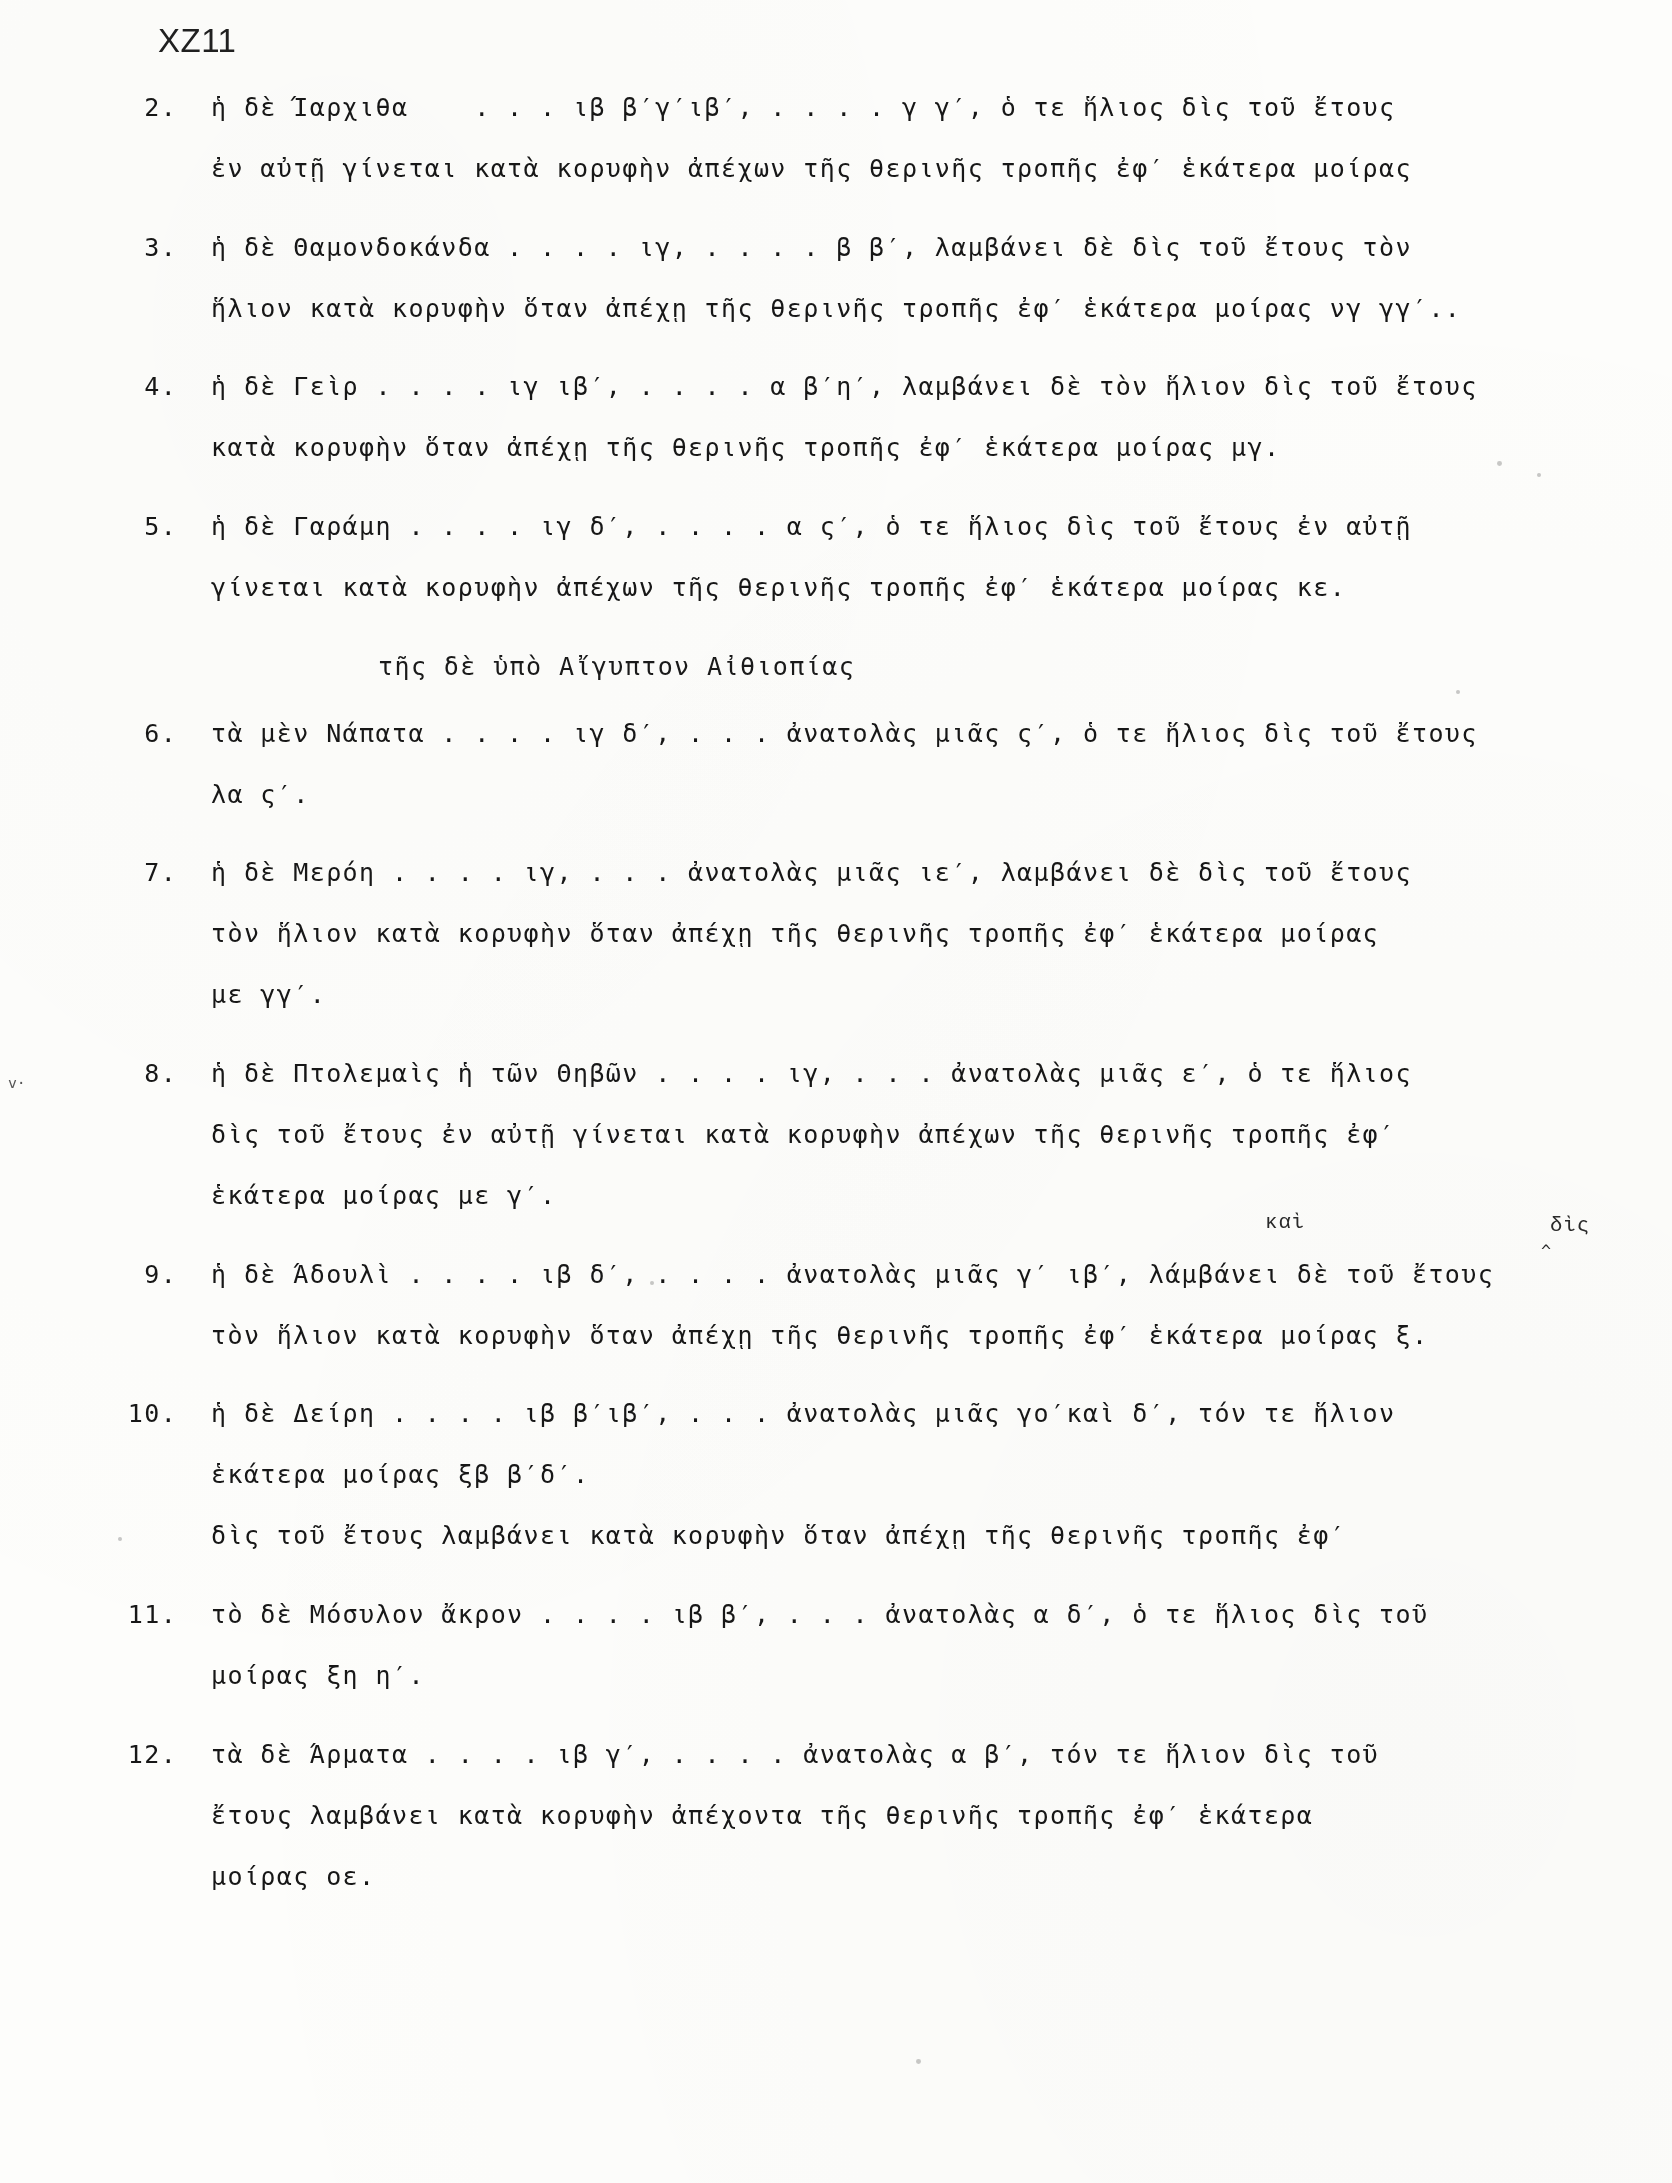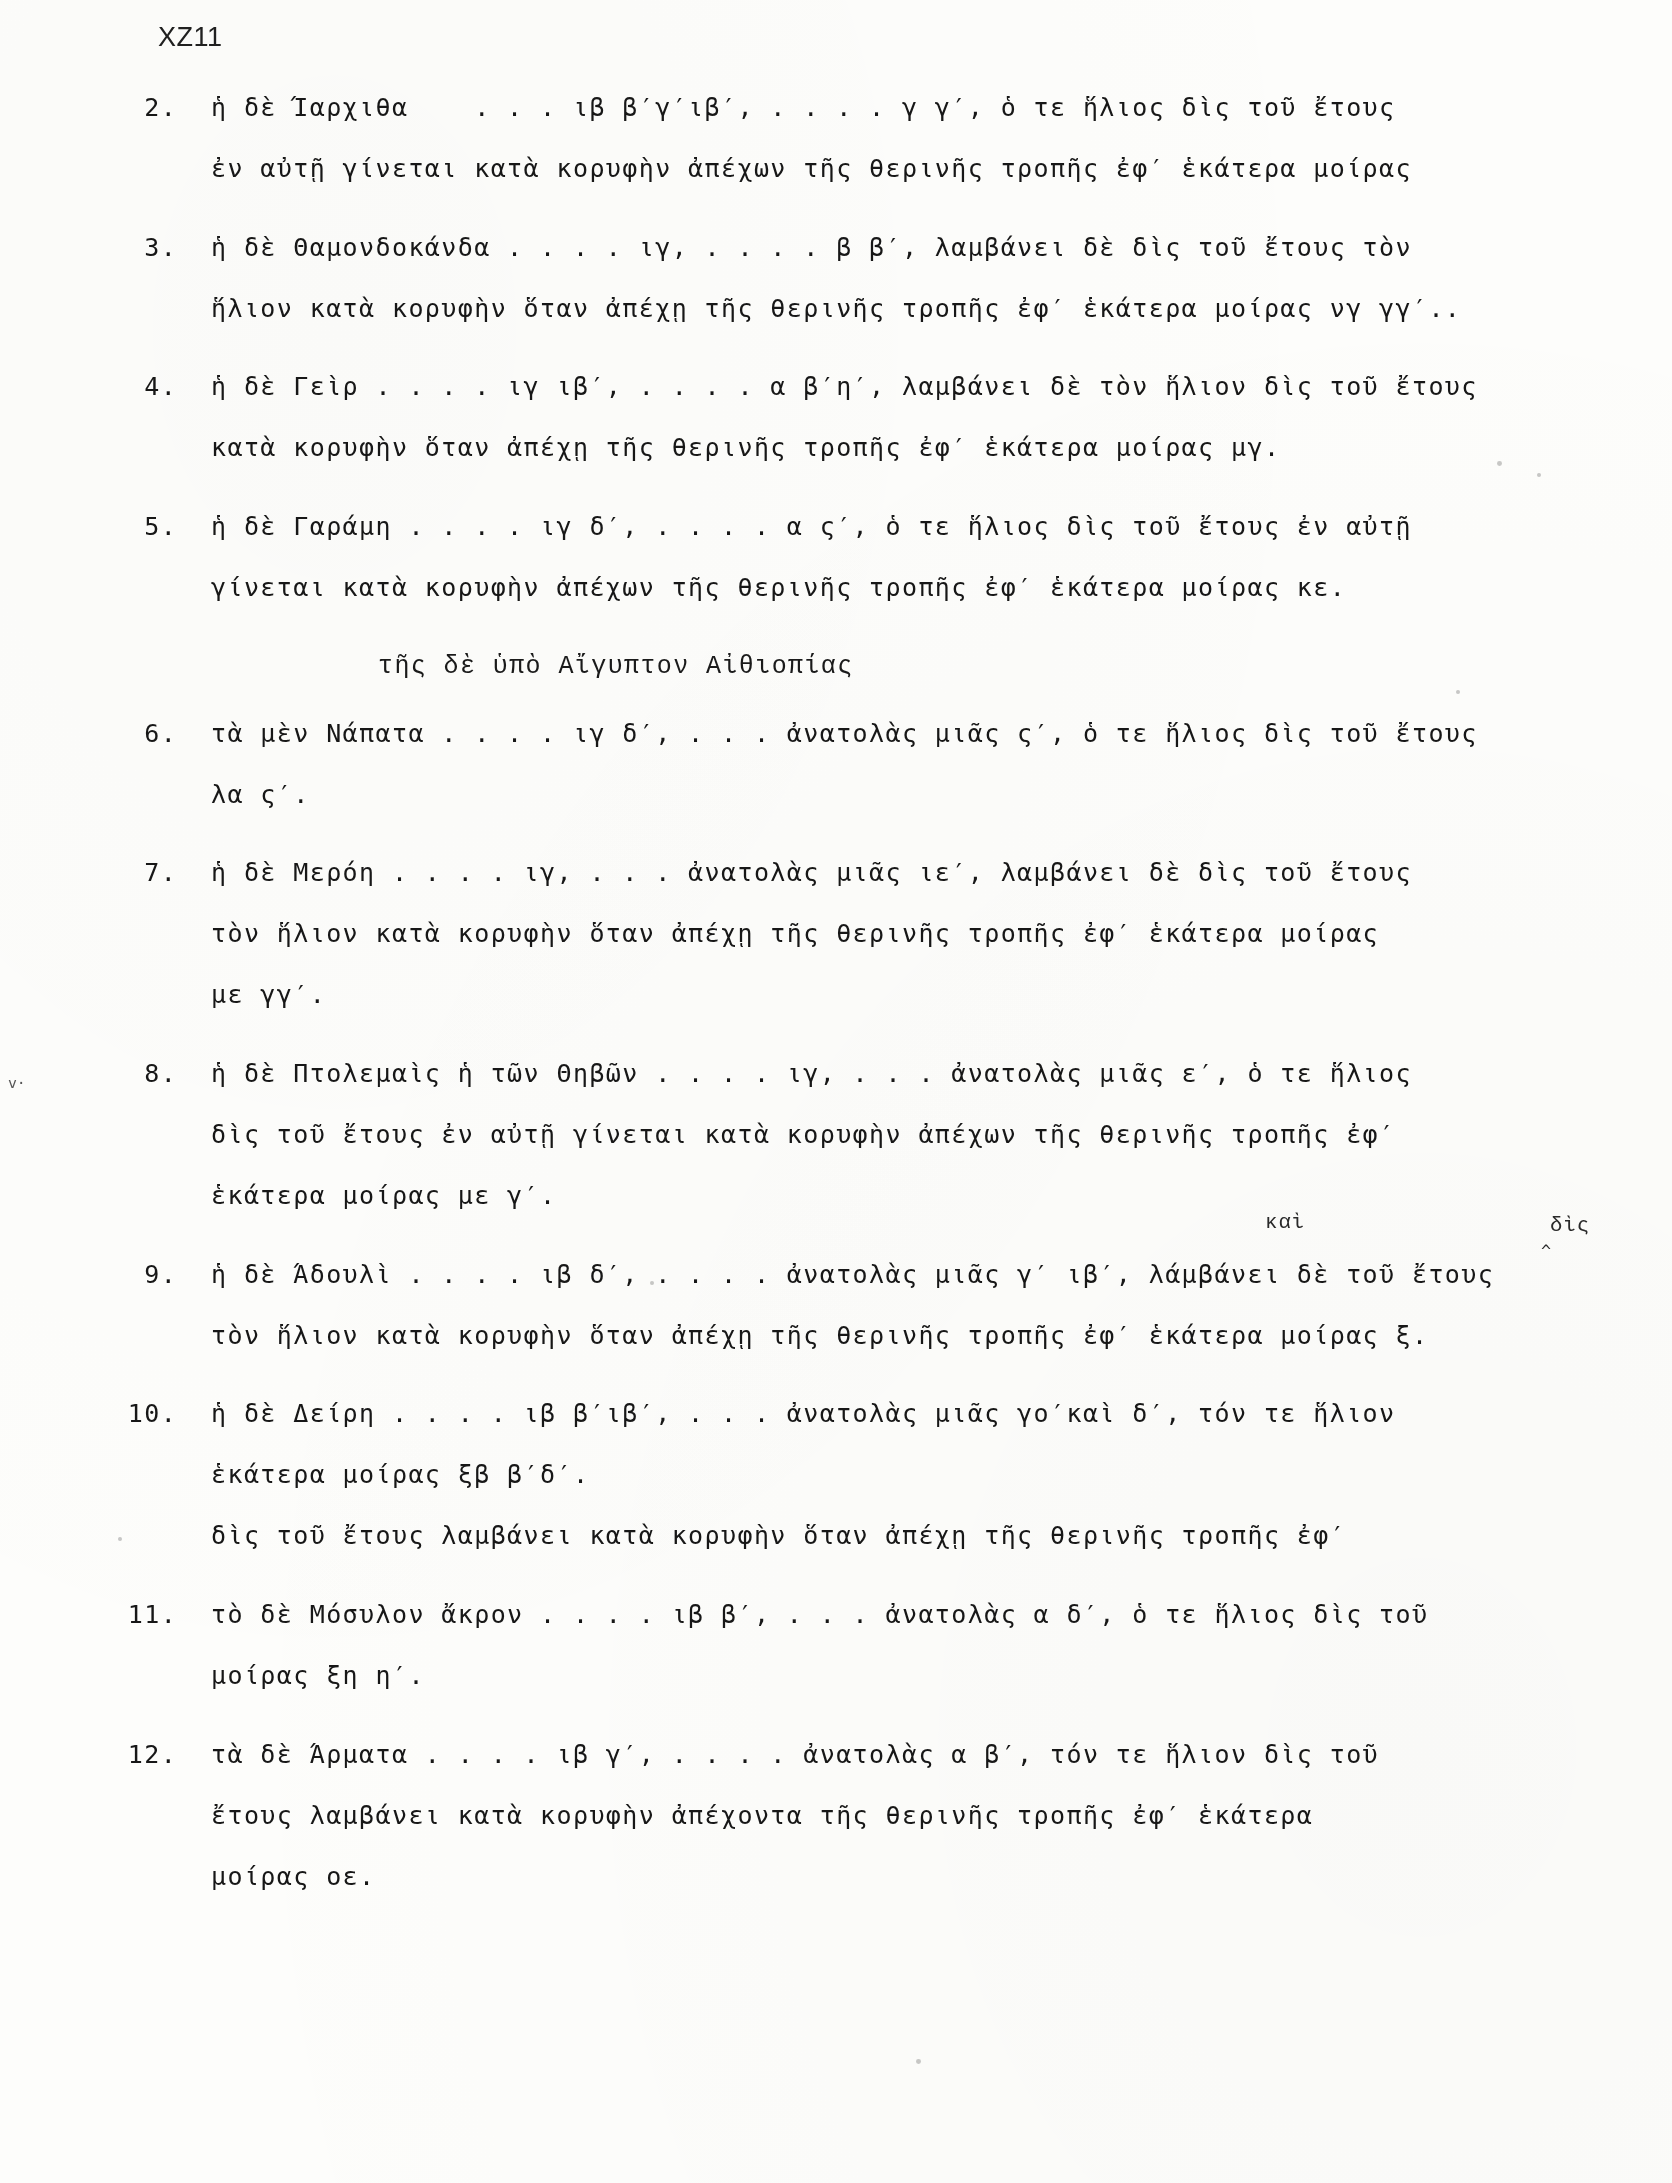--- a/index.html
+++ b/index.html
@@ -24,21 +24,21 @@
       radial-gradient(ellipse at 85% 80%, rgba(0,0,0,0.015), rgba(0,0,0,0) 65%),
       #fdfdfb;
     padding: 0;
     box-sizing: border-box;
   }
   .shelfmark {
     position: absolute;
     left: 158px;
     top: 21.7px;
     font-family: "Liberation Sans", sans-serif;
-    font-size: 27px;
+    font-size: 33px;
     letter-spacing: 0.5px;
     color: #202020;
   }
   .body-text {
     position: absolute;
     left: 124px;
     top: 77px;
     width: 1478px;
   }
   .entry {
@@ -66,21 +66,20 @@
   }
   .cont .num {
     visibility: hidden;
   }
   .center-line {
     display: flex;
     font-size: 25px;
     line-height: 61px;
     letter-spacing: 1.4px;
     white-space: pre;
-    font-family: Liberation Mono, monospace;
   }
   .center-line .txt {
     padding-left: 167px;
   }
   
   .annot {
     position: absolute;
     font-family: Liberation Mono, monospace;
     font-size: 20.7px;
     letter-spacing: 1px;

